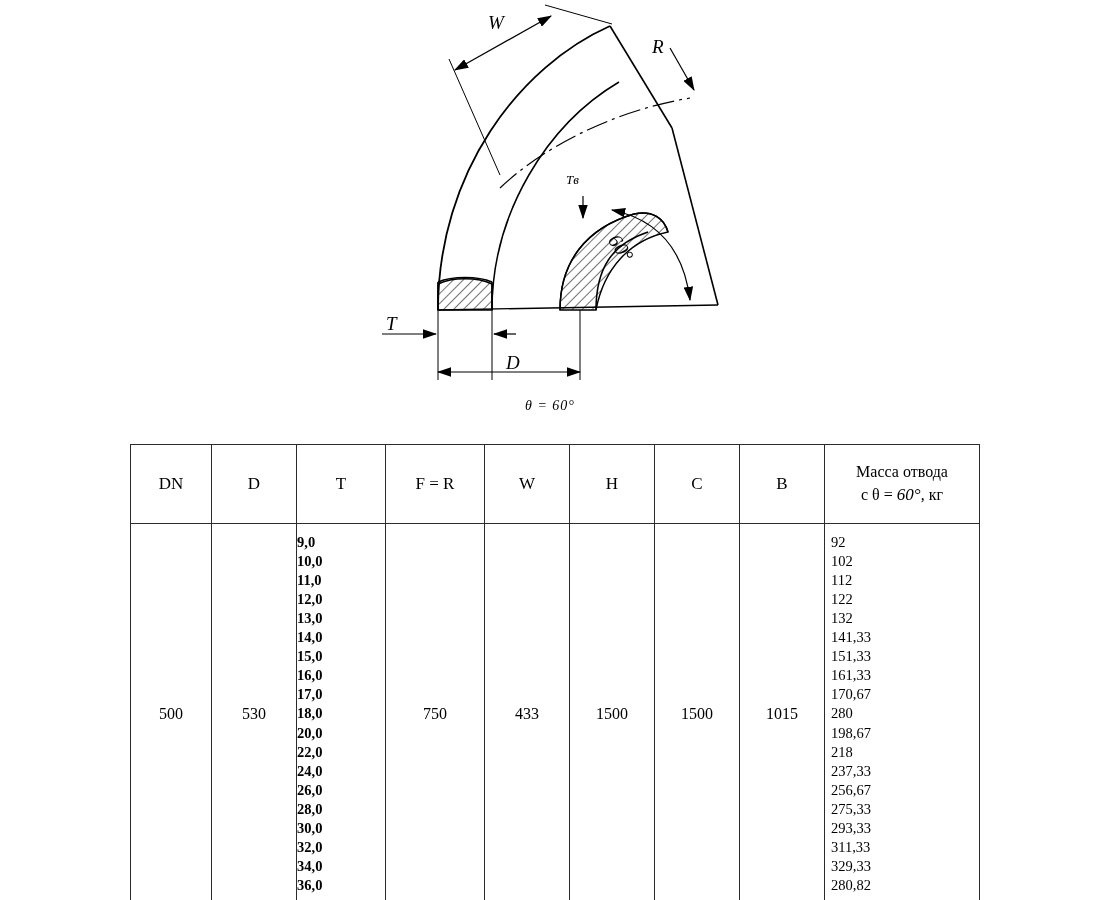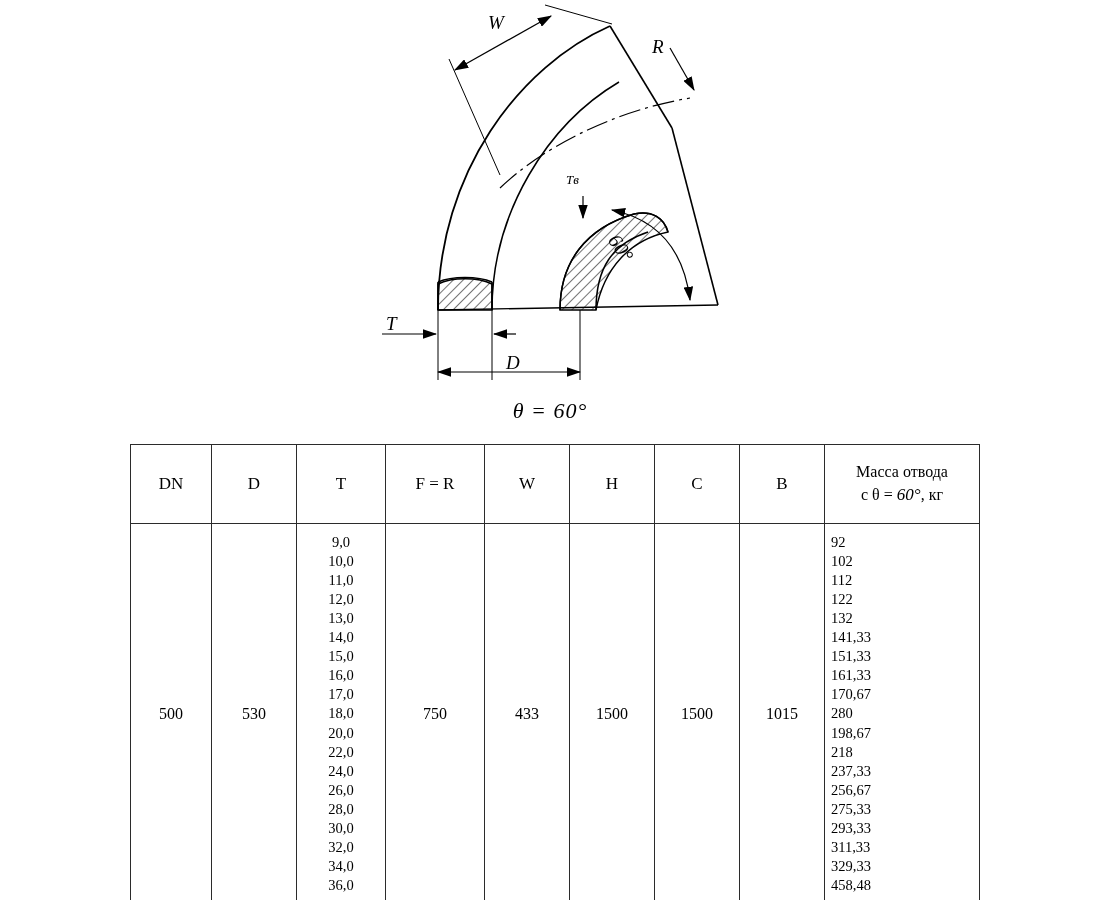--- a/index.html
+++ b/index.html
@@ -28,21 +28,21 @@
     height: 440px;
   }
   .angle-caption {
     position: absolute;
     left: 0;
     top: 398px;
     width: 1100px;
     text-align: center;
     font-family: "Liberation Serif", serif;
     font-style: italic;
-    font-size: 22px;
+    font-size: 14px;
     letter-spacing: 1px;
   }
   
   .spec-table {
     position: absolute;
     left: 130px;
     top: 444px;
     width: 840px;
     border-collapse: collapse;
     table-layout: fixed;
@@ -72,22 +72,22 @@
     font-size: 17px;
   }
   .stack {
     display: block;
     text-align: left;
     padding-left: 6px;
     font-size: 14.5px;
     line-height: 19.1px;
   }
   .stack.centered {
-    text-align: center;
     padding-left: 0;
+    font-weight: bold;
   }
   .stack span {
     display: block;
   }
   .col-dn { width: 80px; }
   .col-d  { width: 84px; }
   .col-t  { width: 88px; }
   .col-fr { width: 98px; }
   .col-w  { width: 84px; }
   .col-h  { width: 84px; }
@@ -261,20 +261,20 @@
               <span>170,67</span>
               <span>280</span>
               <span>198,67</span>
               <span>218</span>
               <span>237,33</span>
               <span>256,67</span>
               <span>275,33</span>
               <span>293,33</span>
               <span>311,33</span>
               <span>329,33</span>
-              <span>458,48</span>
+              <span>280,82</span>
             </span>
         </td>
       </tr>
     </tbody>
   </table>
 
 </div>
 
 </body></html>

